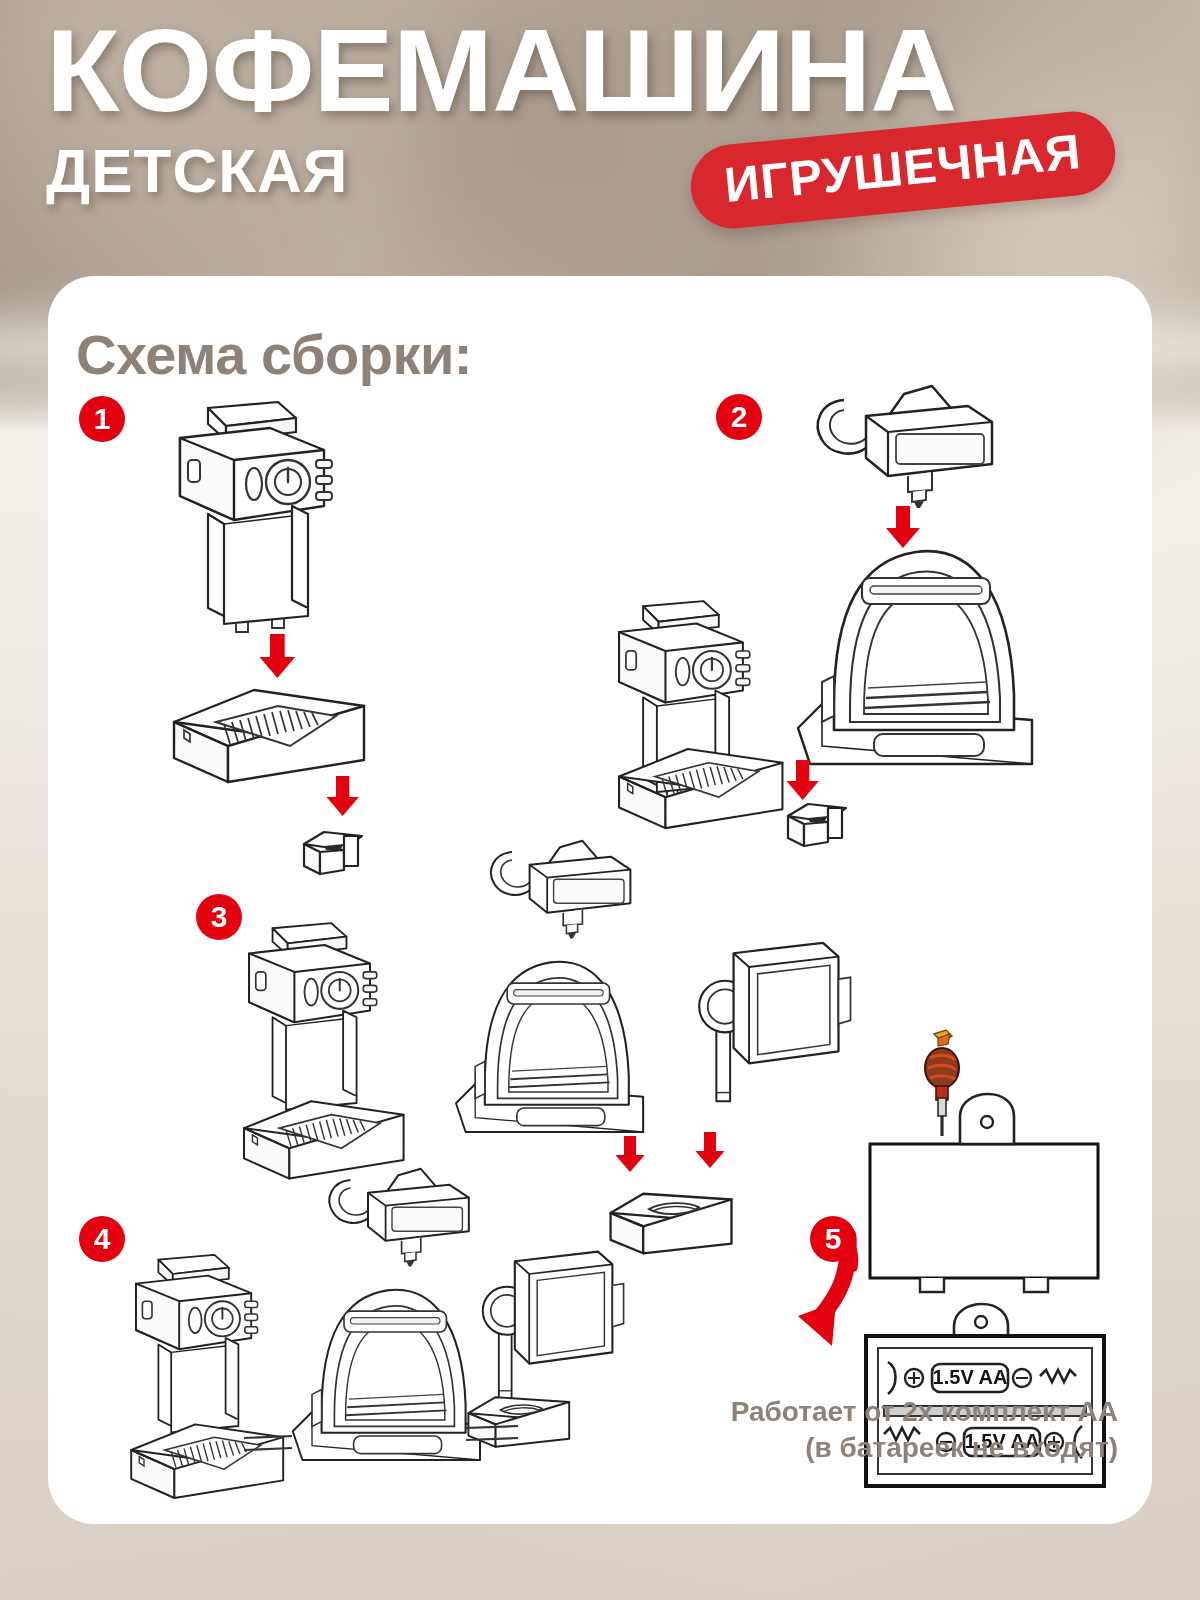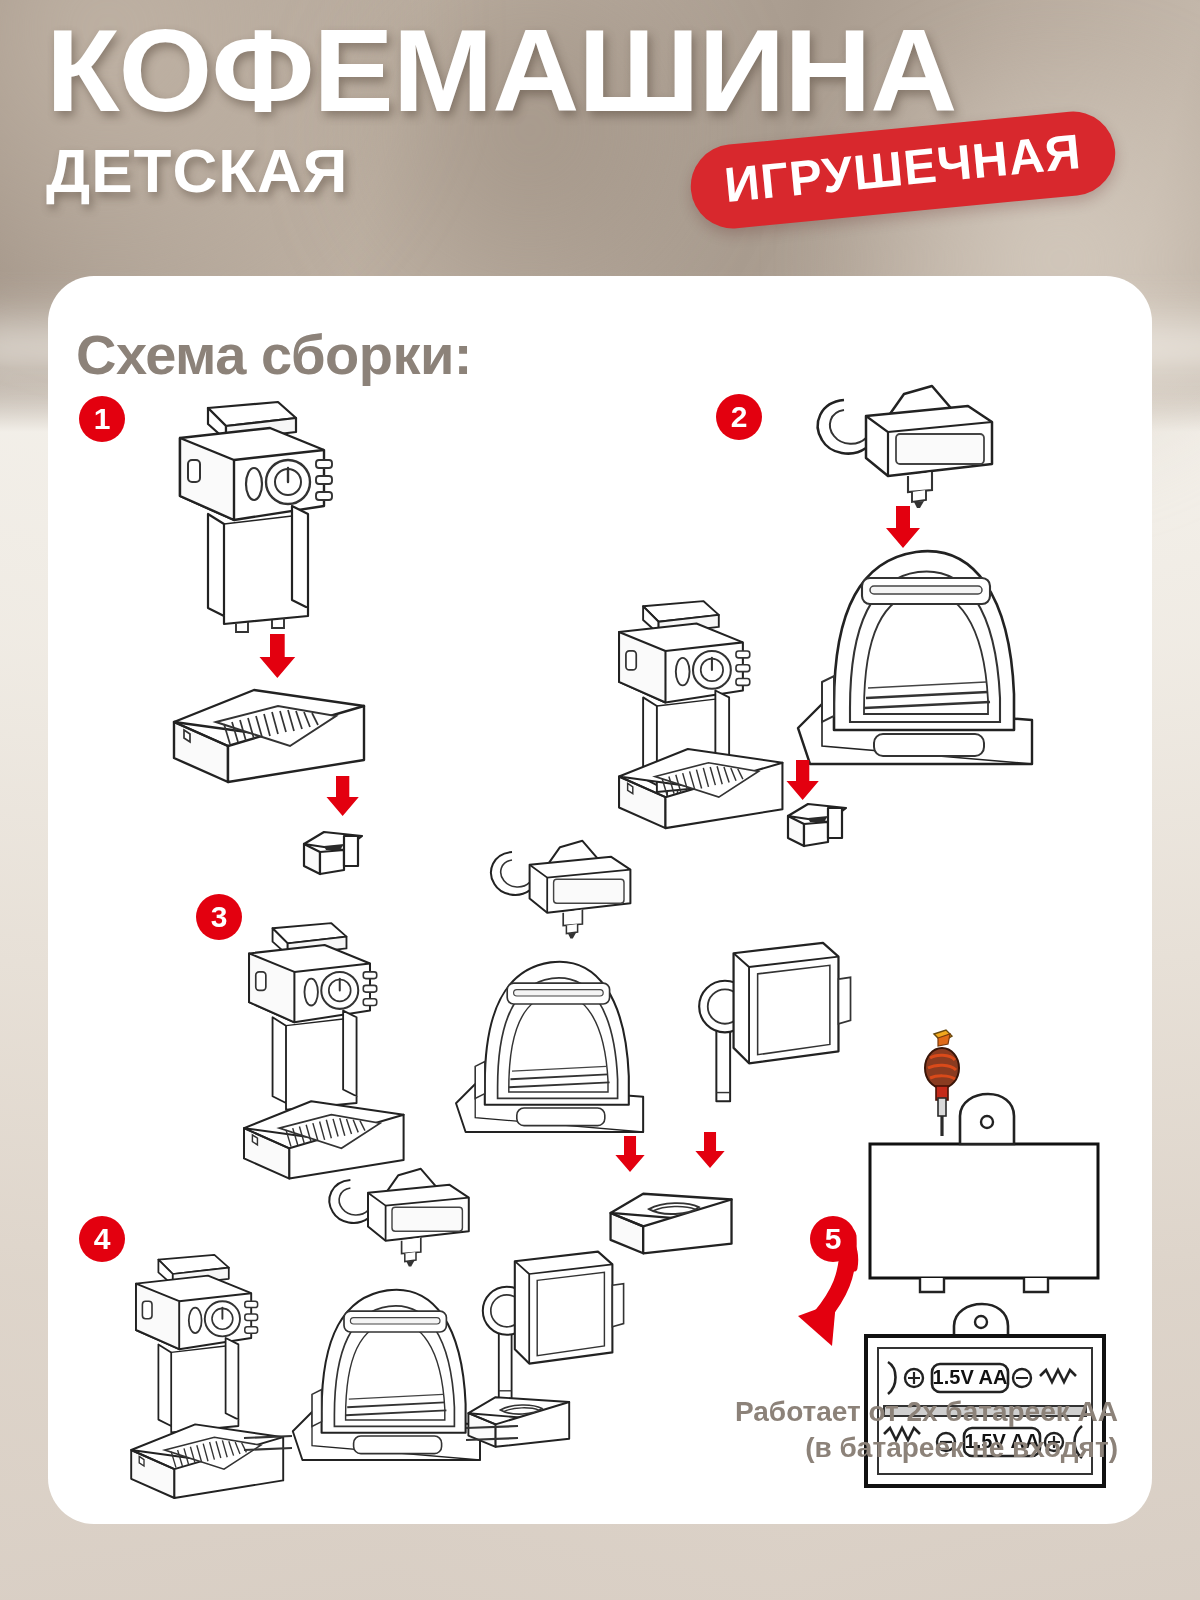--- a/index.html
+++ b/index.html
@@ -458,18 +458,18 @@
           <text x="954" y="1172" text-anchor="middle" font-family="Liberation Sans, sans-serif" font-size="20" font-weight="700" fill="#111">1.5V AA</text>
 
           <path d="M800 960 C802 1000 790 1020 772 1042" fill="none" stroke="#e3000f" stroke-width="17" stroke-linecap="round"></path>
           <path d="M800 960 C806 972 808 980 806 992" fill="none" stroke="#e3000f" stroke-width="7" stroke-linecap="round"></path>
           <path d="M788 1026 L784 1070 L750 1040 Z" fill="#e3000f"></path>
         </g>
       </svg>
     </div>
 
     <div class="battery-note">
-      <div>Работает от 2х батареек АА</div>
+      <div>Работает от 2х комплект АА</div>
       <div>(в батареек не входят)</div>
     </div>
   </div>
 
 </div>
 
 </body></html>

